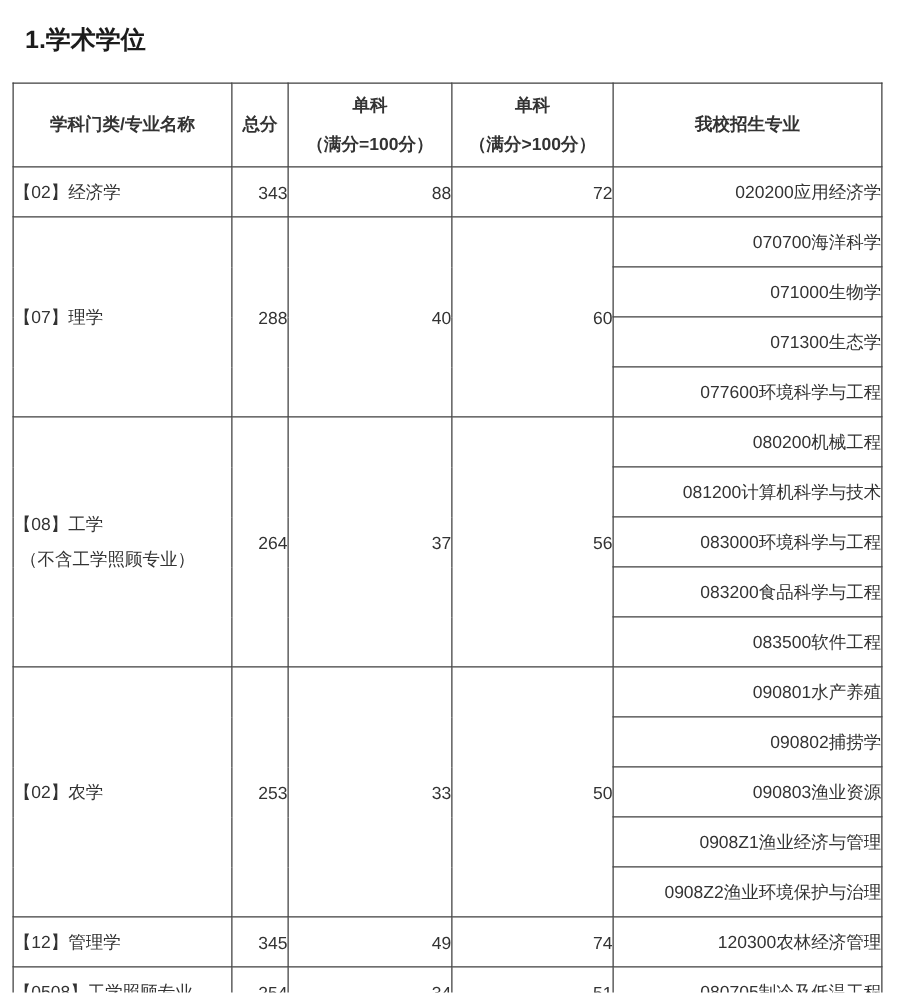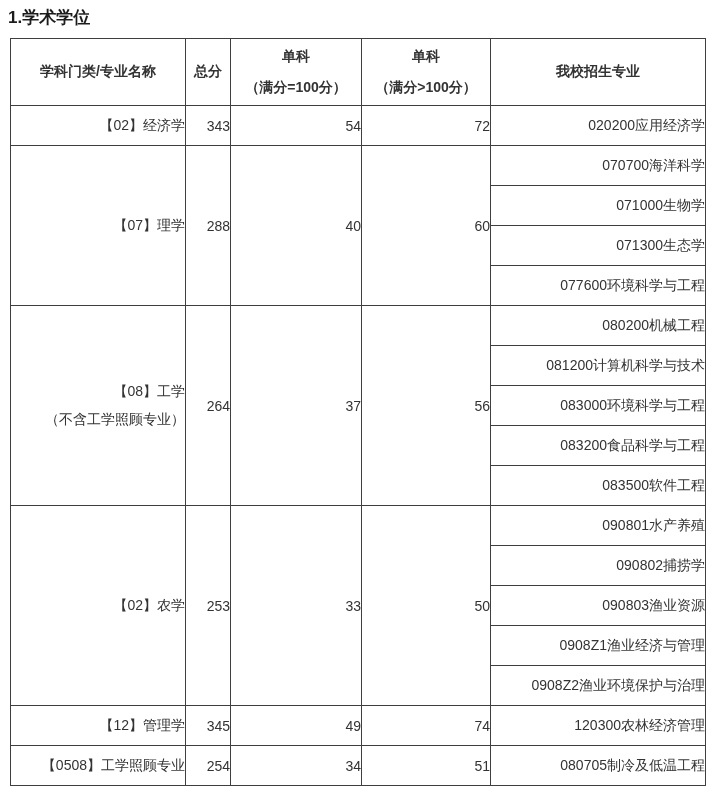--- a/index.html
+++ b/index.html
@@ -2,36 +2,36 @@
 <html><head>
 <meta charset="utf-8">
 <style>
   html,body { margin:0; padding:0; background:#ffffff; }
   body {
     width:719px; height:794px;
     font-family:"Liberation Sans","DejaVu Sans",sans-serif;
     color:#333333;
   }
   .page-title {
-    font-size:17px; font-weight:bold; color:#1c1c1c;
-    margin:0; padding:6px 0 9px 8px;
+    font-size:20px; font-weight:bold; color:#1c1c1c;
+    margin:12px; padding:6px 0 9px 8px;
   }
   table.score-table {
     border-collapse:collapse; table-layout:fixed;
     margin-left:10px; width:695px;
   }
   .score-table th, .score-table td {
     border:1px solid #3f3f3f;
     font-size:14px; vertical-align:middle;
     padding:0; overflow:hidden;
   }
   .score-table th { font-weight:bold; height:66px; text-align:center; color:#333;margin-left:32px; }
   .score-table td { height:39px; }
   .hdr-line1 { margin-bottom:13px; }
-  .cat   { text-align:right; padding-left:13px; }
+  .cat   { text-align:left; padding-left:13px; }
   .num   { text-align:right; }
   .major { text-align:right; padding-left:12px; }
   .note  { margin-top:10px; padding-left:5px;font-family:Liberation Serif, serif; }
 </style>
 </head>
 <body>
 
 <div class="page-title">1.学术学位</div>
 
 <table class="score-table">
@@ -55,21 +55,21 @@
         <div>（满分&gt;100分）</div>
       </th>
       <th>我校招生专业</th>
     </tr>
   </thead>
   <tbody>
 
     <tr>
       <td class="cat">【02】经济学</td>
       <td class="num">343</td>
-      <td class="num">54</td>
+      <td class="num">88</td>
       <td class="num">72</td>
       <td class="major">020200应用经济学</td>
     </tr>
 
     <tr>
       <td class="cat" rowspan="4">【07】理学</td>
       <td class="num" rowspan="4">288</td>
       <td class="num" rowspan="4">40</td>
       <td class="num" rowspan="4">60</td>
       <td class="major">070700海洋科学</td>

